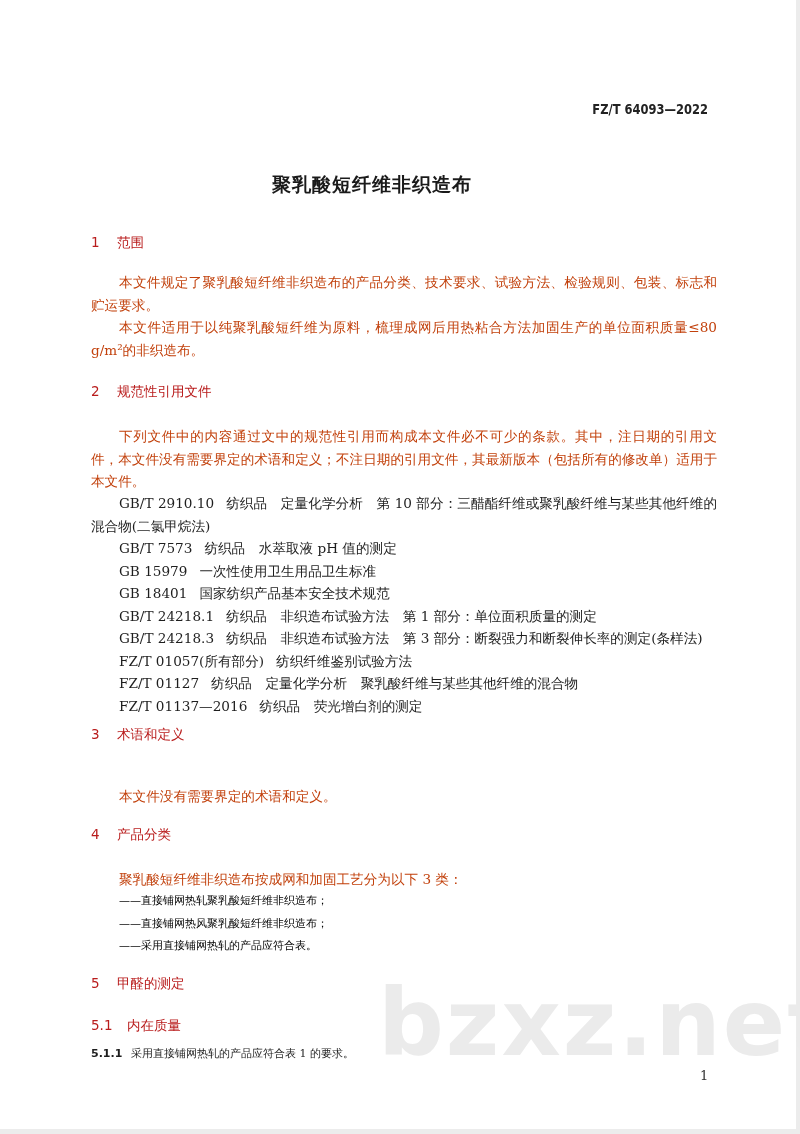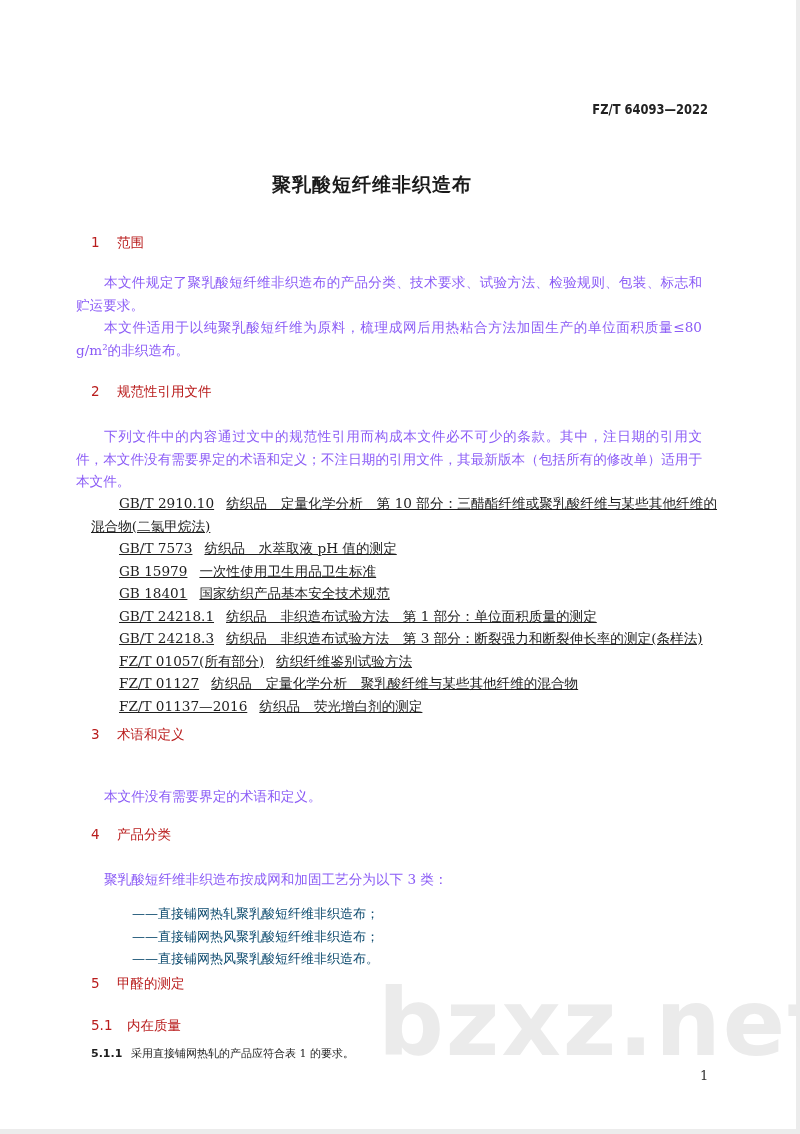--- a/index.html
+++ b/index.html
@@ -56,59 +56,58 @@
       color: #b91c1c;
       white-space: nowrap;
     }
     .h .num {
       display: inline-block;
       min-width: 26px;
     }
     .h .num.wide { min-width: 36px; }
     .para {
       position: absolute;
-      left: 76px;
+      left: 91px;
       width: 626px;
       font-size: 13.6px;
       line-height: 22.5px;
       text-indent: 28px;
-      color: #8b5cf6;
+      color: #c2410c;
       text-align: justify;
     }
     .ref-list {
       position: absolute;
       left: 91px;
       width: 640px;
       margin: 0;
       padding: 0;
       list-style: none;
       font-size: 13.6px;
       line-height: 22.5px;
       color: #1e1e1e;
-      text-decoration: underline;
     }
     .ref-list li {
       text-indent: 28px;
       white-space: nowrap;
     }
     .ref-list li.wrap {
       white-space: normal;
       width: 626px;
       text-align: justify;
     }
     .ref-list .code { margin-right: 12px; }
     .dash-list {
       position: absolute;
       left: 119px;
-      margin: 13px;
+      margin: 0;
       padding: 0;
       list-style: none;
-      font-size: 13px;
+      font-size: 11px;
       line-height: 22.5px;
-      color: #0c4a6e;
+      color: #000000;
     }
     .clause {
       position: absolute;
       left: 91px;
       font-size: 11px;
       color: #1e1e1e;
       white-space: nowrap;
     }
     .clause .num {
       font-family: "DejaVu Sans", "Liberation Sans", sans-serif;
@@ -178,21 +177,21 @@
     </div>
     <div class="para" style="top:785px;">本文件没有需要界定的术语和定义。</div>
 
     <div class="h" style="top:826px;">
       <span class="num">4</span><span>产品分类</span>
     </div>
     <div class="para" style="top:868px;">聚乳酸短纤维非织造布按成网和加固工艺分为以下 3 类：</div>
     <ul class="dash-list" style="top:890px;">
       <li>——直接铺网热轧聚乳酸短纤维非织造布；</li>
       <li>——直接铺网热风聚乳酸短纤维非织造布；</li>
-      <li>——直接铺网热风聚乳酸短纤维非织造布。</li>
+      <li>——采用直接铺网热轧的产品应符合表。</li>
     </ul>
 
     <div class="h" style="top:975px;">
       <span class="num">5</span><span>甲醛的测定</span>
     </div>
     <div class="h" style="top:1017px;">
       <span class="num wide">5.1</span><span>内在质量</span>
     </div>
     <div class="clause" style="top:1046px;">
       <span class="num">5.1.1</span><span>采用直接铺网热轧的产品应符合表 1 的要求。</span>

